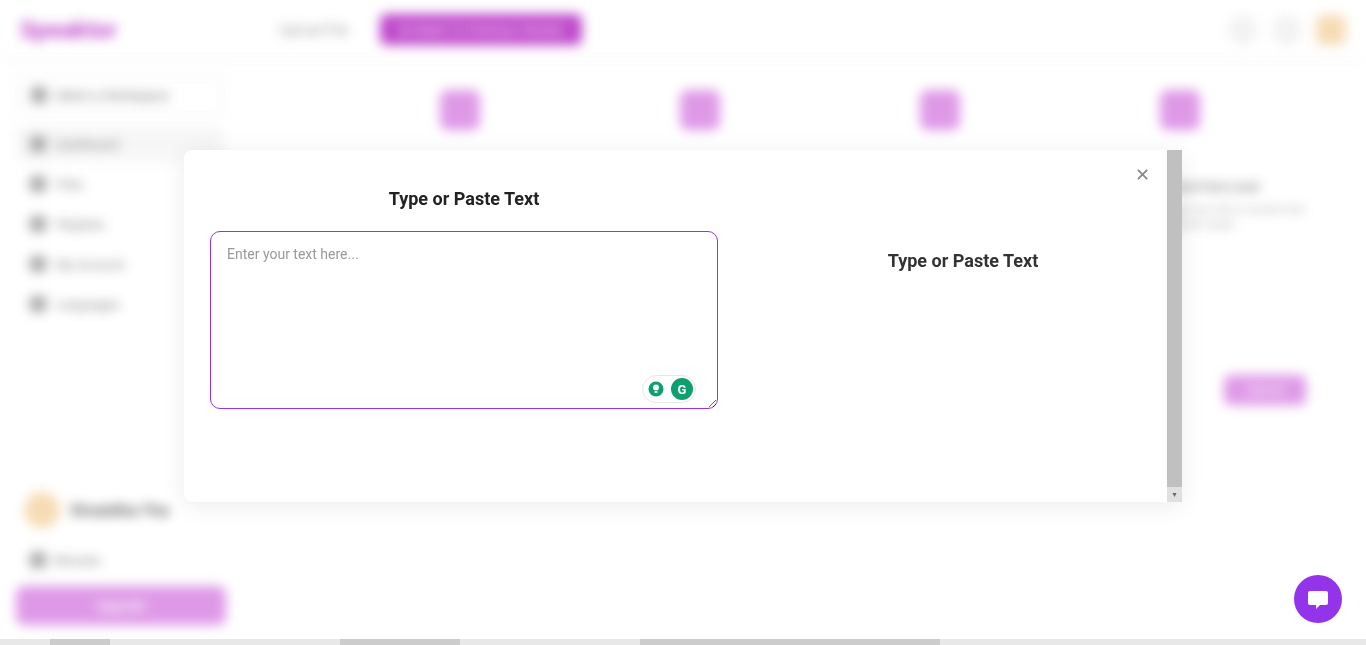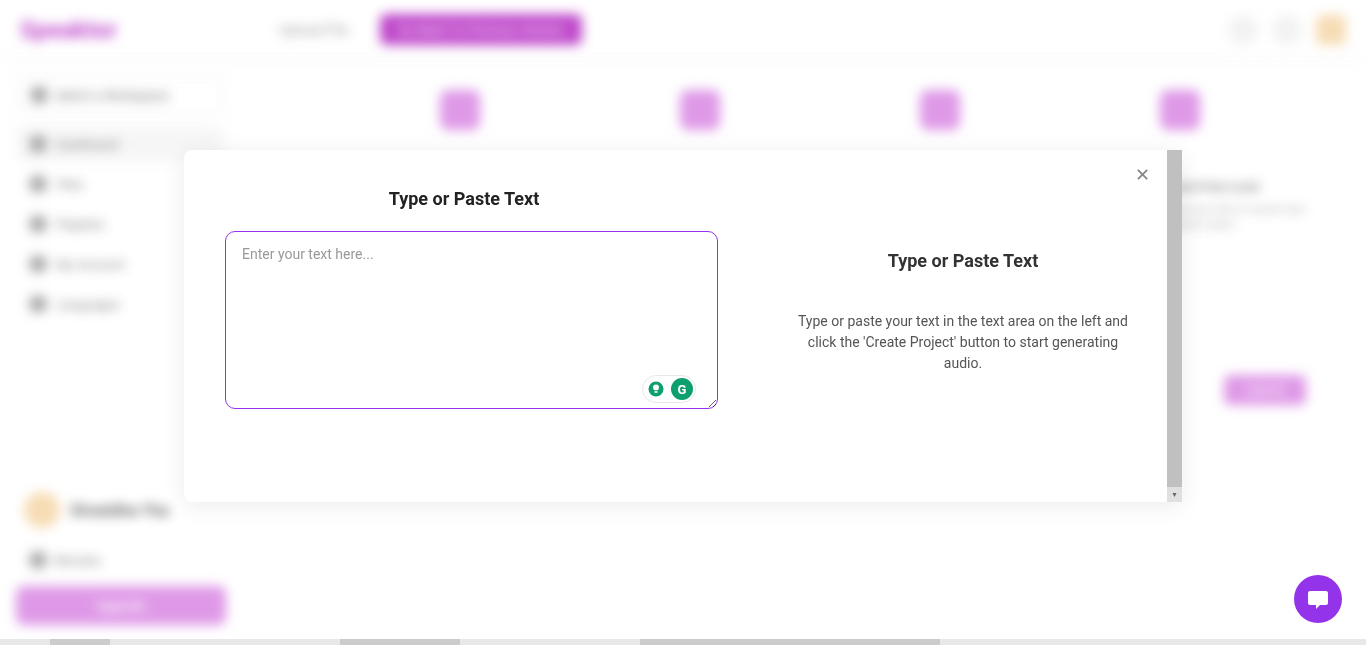--- a/index.html
+++ b/index.html
@@ -320,21 +320,20 @@
       outline: none;
     }
     
     .modal-textarea::placeholder {
       color: #999;
     }
     
     .textarea-wrapper {
       position: relative;
       margin-bottom: 18px;
-      margin-left: 15px;
     }
     
     .textarea-badges {
       position: absolute;
       bottom: 10px;
       right: 22px;
       display: flex;
       gap: 4px;
       background: white;
       padding: 2px;
@@ -536,21 +535,20 @@
                   <circle cx="12" cy="12" r="10" fill="#0e9f6e"></circle>
                   <path d="M12 6 a4 4 0 0 1 4 4 c0 1.5-1 2.5-1.5 3.5 h-5 c-0.5-1-1.5-2-1.5-3.5 a4 4 0 0 1 4-4 z M10 15 h4 v2 h-4 z" fill="white"></path>
                 </svg>
             </div>
             <div class="badge-circle badge-teal">G</div>
           </div>
         </div>
       </div>
       <div class="modal-right">
         <div class="modal-right-title">Type or Paste Text</div>
-        <div class="modal-right-text">Type or paste your text in the text area on the left and click the 'Create Project' button to start generating audio.</div>
       </div>
     </div>
   </div>
 </div>
 
 <div class="chat-widget">
   <svg viewBox="0 0 24 24">
     <path d="M4 4h16a2 2 0 0 1 2 2v10a2 2 0 0 1-2 2h-6l-4 4v-4H4a2 2 0 0 1-2-2V6a2 2 0 0 1 2-2z"></path>
   </svg>
 </div>

